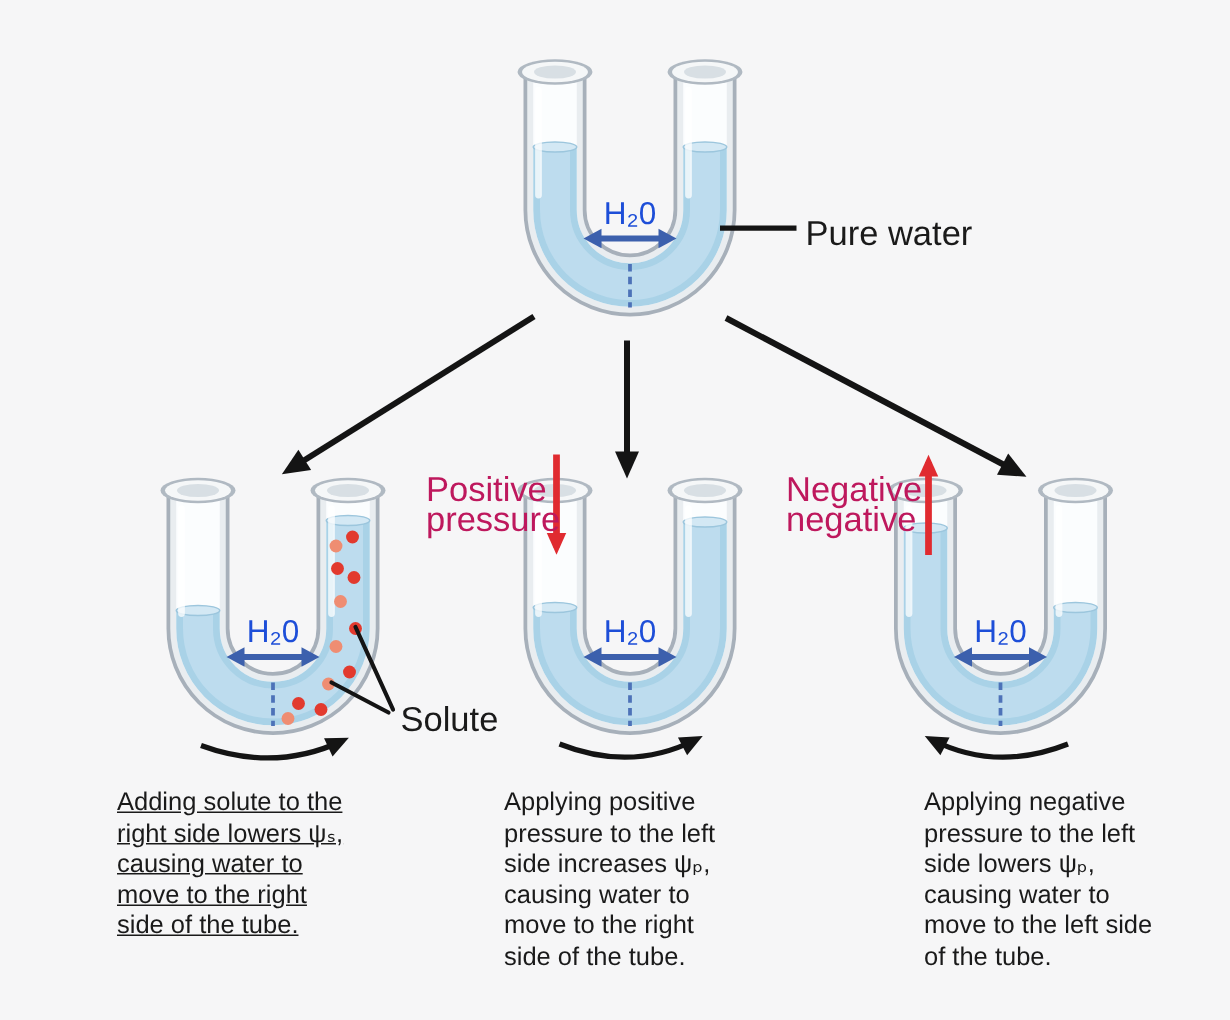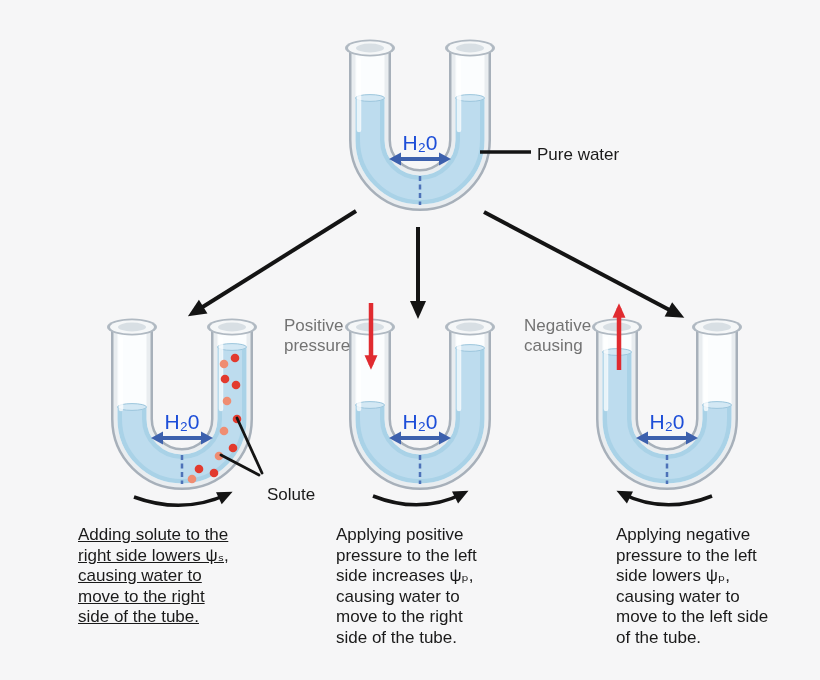--- a/index.html
+++ b/index.html
@@ -31,26 +31,26 @@
   .h2o{position:absolute;left:85px;top:103px;transform:translateX(-50%);
        font-size:21px;color:#1d4ed8;white-space:nowrap;}
 
   .overlay{position:absolute;left:0;top:0;pointer-events:none;}
   .branch-arrow{stroke:#141414;stroke-width:4;fill:none;}
   .flow-arrow{stroke:#141414;stroke-width:3.5;fill:none;}
   .pointer-line{stroke:#141414;stroke-width:2.8;stroke-linecap:round;fill:none;}
   .callout-line{stroke:#141414;stroke-width:3.5;fill:none;}
   .red-arrow{stroke:#e02b30;stroke-width:4.5;fill:none;}
 
-  .lbl{position:absolute;font-size:17px;line-height:20px;}
+  .lbl{position:absolute;font-size:23px;line-height:20px;}
   .pure-callout{left:537px;top:145px;}
-  .pressure{color:#737373;white-space:pre-line;}
+  .pressure{color:#be185d;white-space:pre-line;}
   .pressure.pos{left:284px;top:316px;}
   .pressure.neg{left:524px;top:316px;}
-  .solute-lbl{left:267px;top:485px;text-align:center;}
+  .solute-lbl{left:267px;top:469px;text-align:center;}
   .caption{position:absolute;font-size:17px;line-height:20.5px;white-space:pre-line;}
   .cap-1{left:78px;top:525px;text-decoration:underline;}
   .cap-2{left:336px;top:525px;}
   .cap-3{left:584px;top:525px;margin-left:32px;}
 </style>
 </head>
 <body>
 
 <div class="stage">
 
@@ -218,21 +218,21 @@
 
     <line class="callout-line" x1="480" y1="152" x2="531" y2="152"></line>
     <line class="pointer-line" x1="237" y1="418" x2="262" y2="473"></line>
     <line class="pointer-line" x1="221" y1="455" x2="259" y2="475"></line>
   </svg>
 
   <div class="lbl pure-callout">Pure water</div>
   <div class="lbl pressure pos">Positive
 pressure</div>
   <div class="lbl pressure neg">Negative
-causing</div>
+negative</div>
   <div class="lbl solute-lbl">Solute</div>
 
   <div class="caption cap-1">Adding solute to the
 right side lowers ψₛ,
 causing water to
 move to the right
 side of the tube.</div>
   <div class="caption cap-2">Applying positive
 pressure to the left
 side increases ψₚ,

